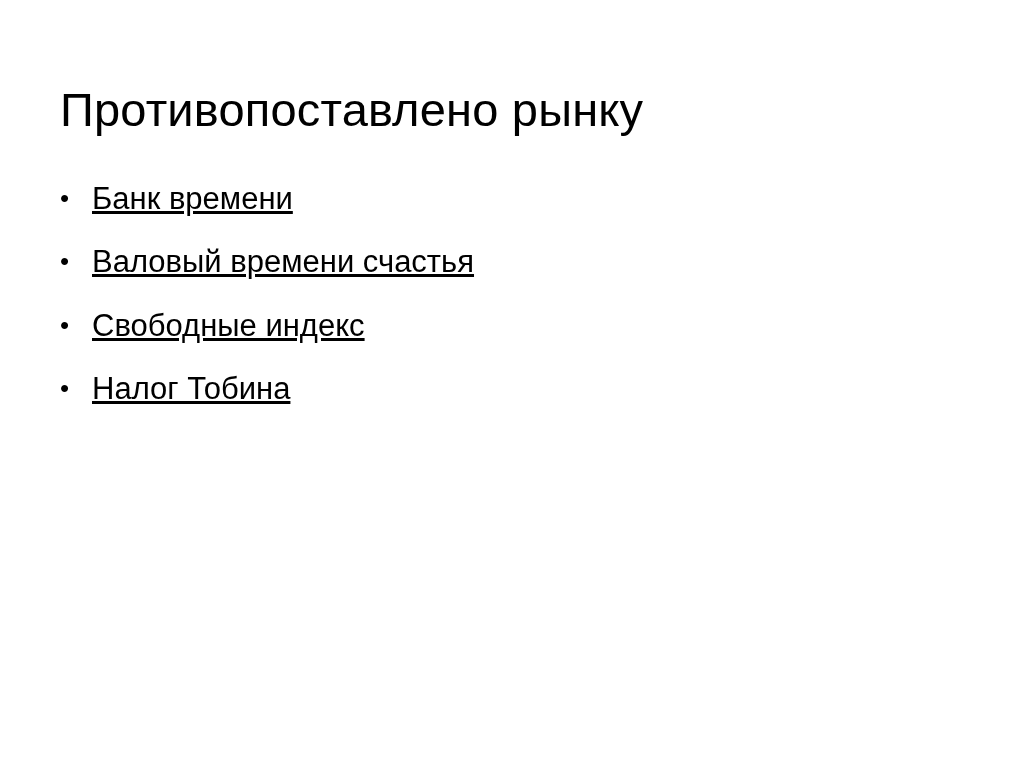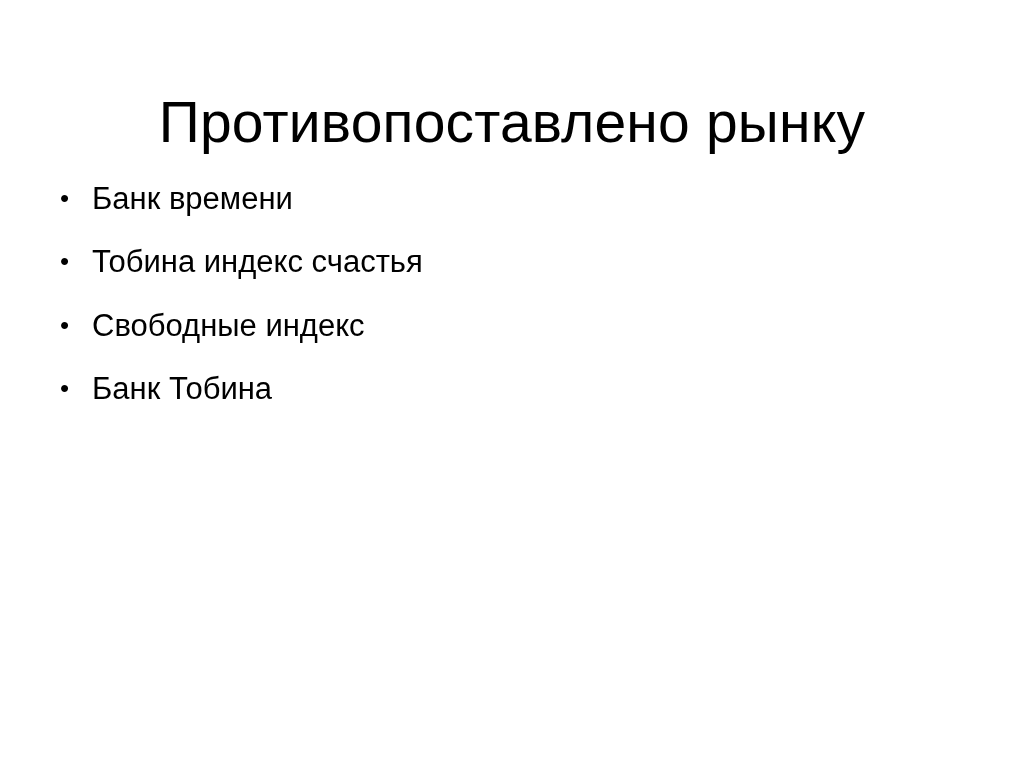--- a/index.html
+++ b/index.html
@@ -19,22 +19,22 @@
     width: 1024px;
     height: 767px;
     background: #ffffff;
     box-sizing: border-box;
   }
   .slide-title {
     position: absolute;
     left: 60px;
     top: 52px;
     width: 904px;
-    text-align: center;
-    font-size: 57px;
+    text-align: left;
+    font-size: 47px;
     line-height: 1.15;
     font-weight: 400;
     color: #000000;
     letter-spacing: 0.2px;
   }
   .bullet-list {
     position: absolute;
     left: 48px;
     top: 182px;
     width: 880px;
@@ -59,46 +59,47 @@
     width: 44px;
     text-align: left;
     padding-left: 12px;
     font-size: 26px;
     line-height: 1.25;
     color: #000000;
     box-sizing: border-box;
   }
   .bullet-text {
     flex: 1 1 auto;
+    text-decoration: underline;
   }
 </style>
 </head>
 <body>
 
 <div class="slide">
 
   <h1 class="slide-title">Противопоставлено рынку</h1>
 
   <ul class="bullet-list">
 
     <li class="bullet-item">
       <span class="bullet-marker">•</span>
       <span class="bullet-text">Банк времени</span>
     </li>
 
     <li class="bullet-item">
       <span class="bullet-marker">•</span>
-      <span class="bullet-text">Тобина индекс счастья</span>
+      <span class="bullet-text">Валовый времени счастья</span>
     </li>
 
     <li class="bullet-item">
       <span class="bullet-marker">•</span>
       <span class="bullet-text">Свободные индекс</span>
     </li>
 
     <li class="bullet-item">
       <span class="bullet-marker">•</span>
-      <span class="bullet-text">Банк Тобина</span>
+      <span class="bullet-text">Налог Тобина</span>
     </li>
 
   </ul>
 
 </div>
 
 </body></html>

